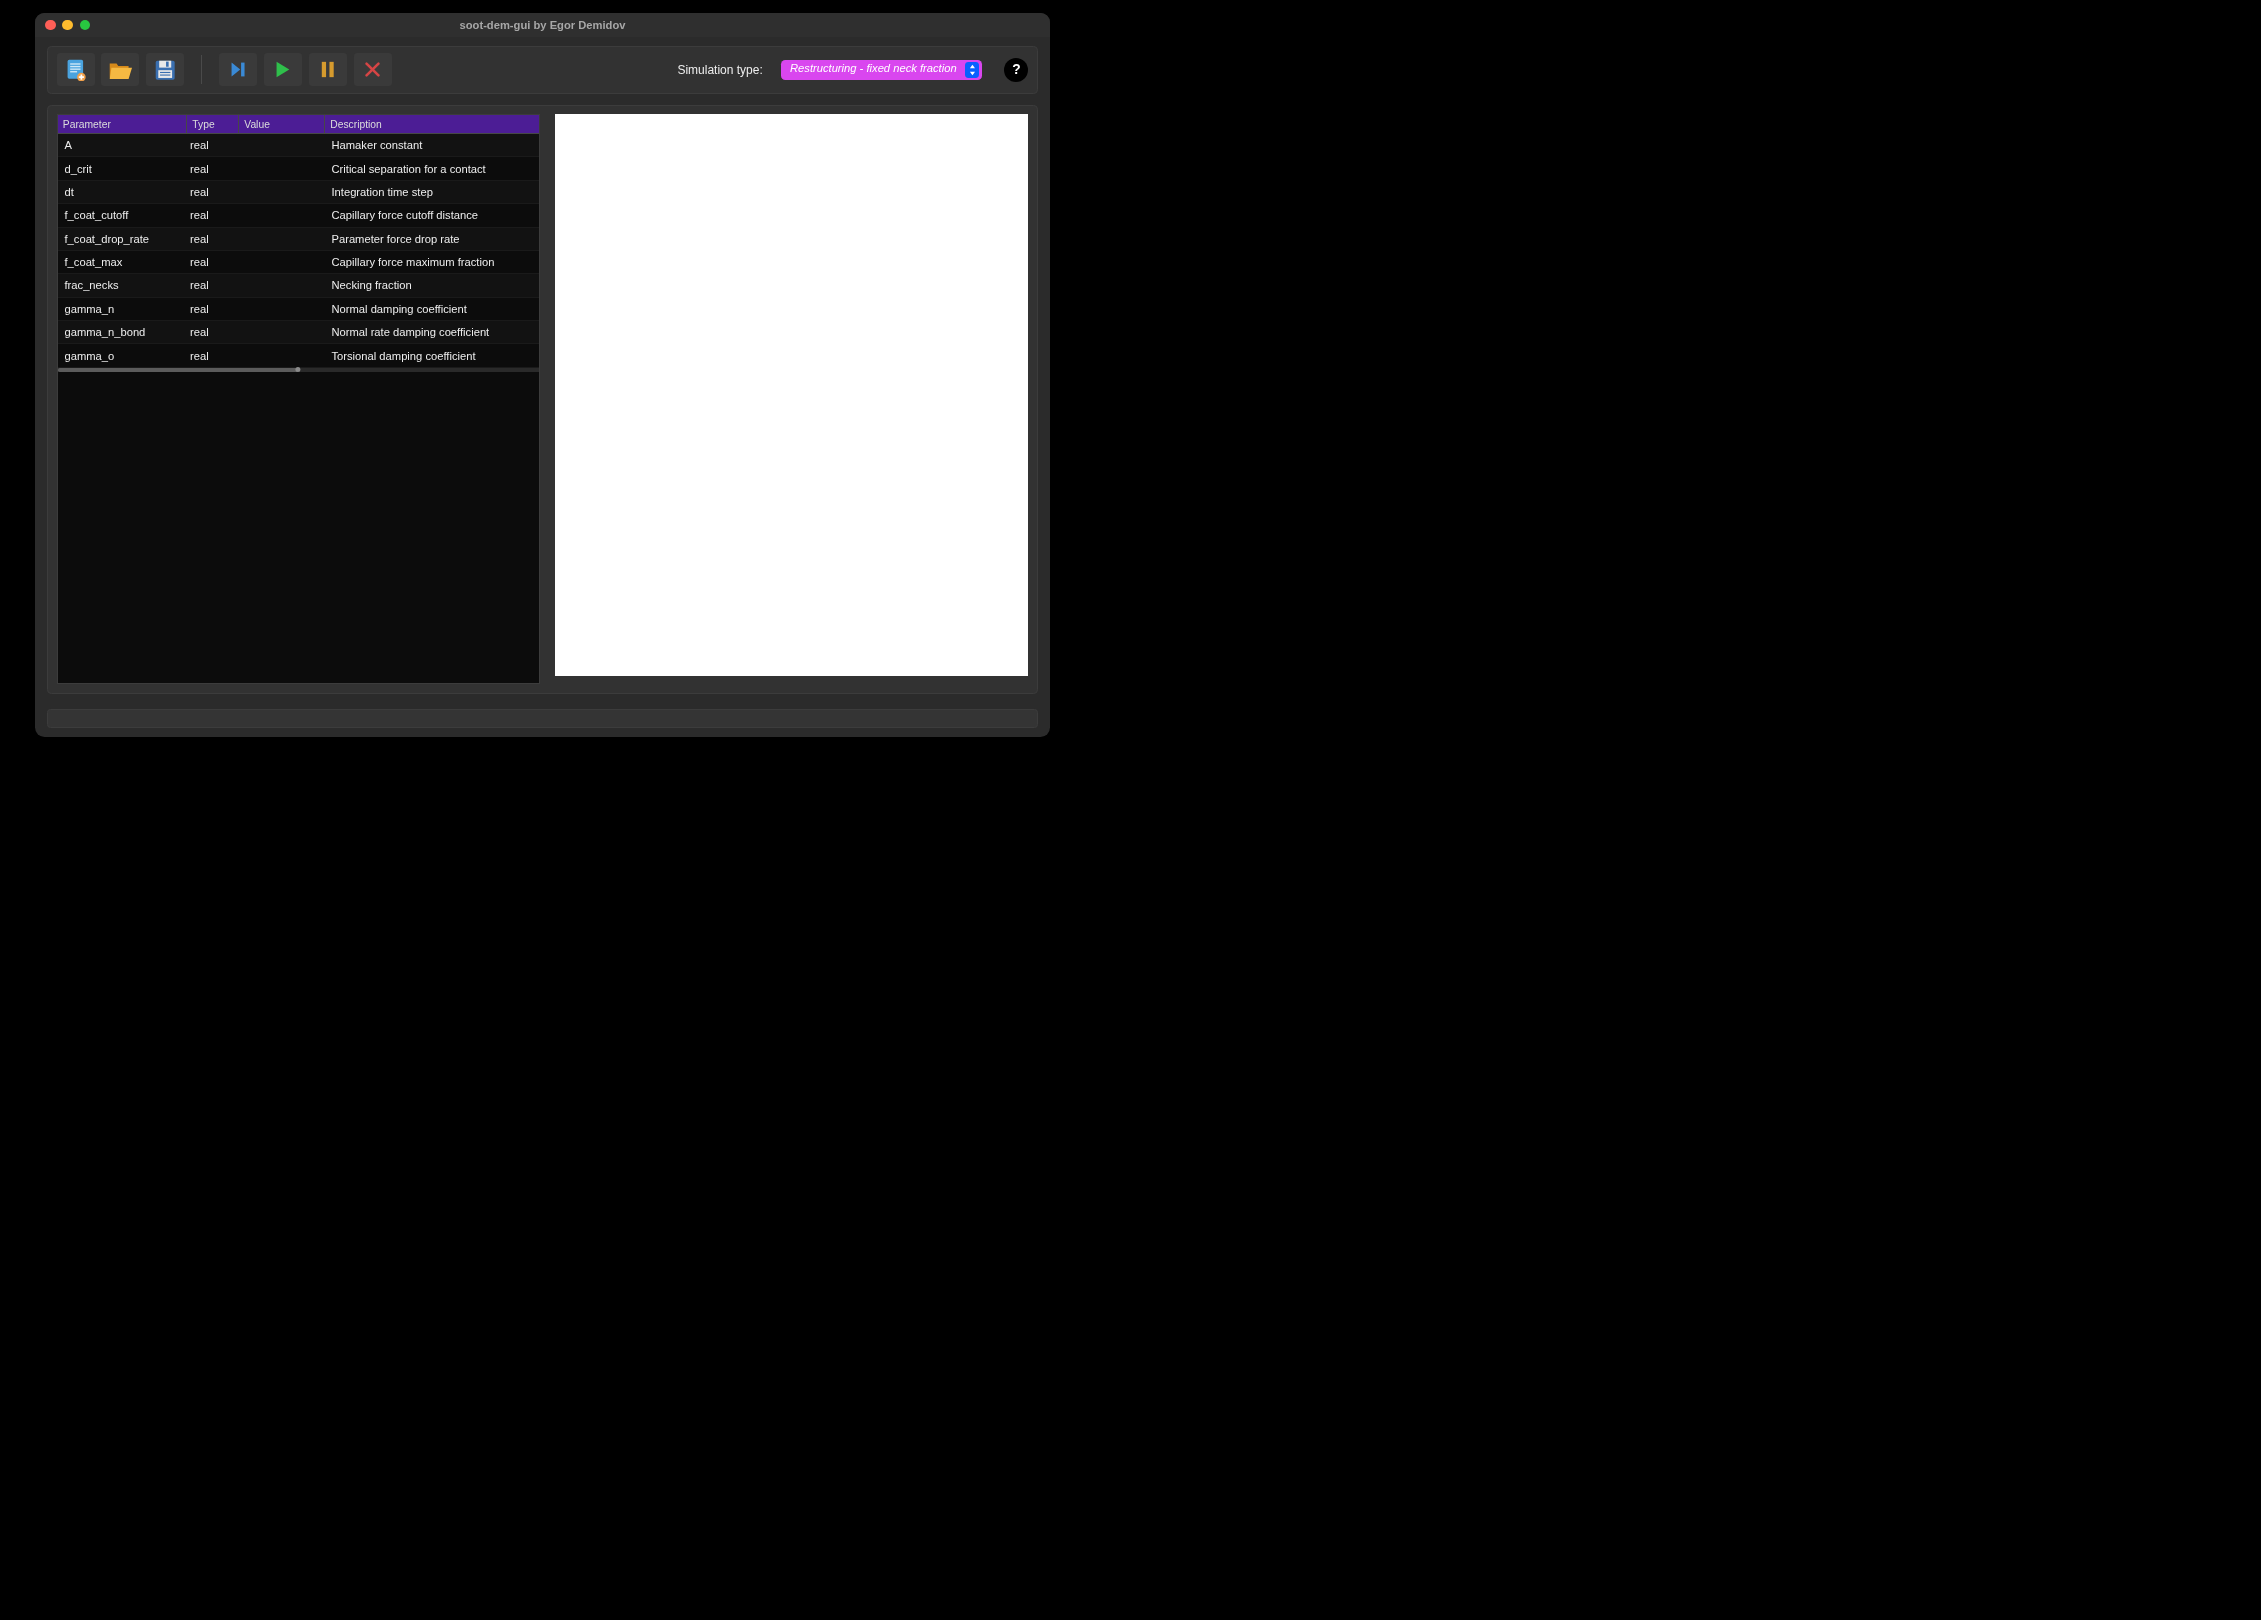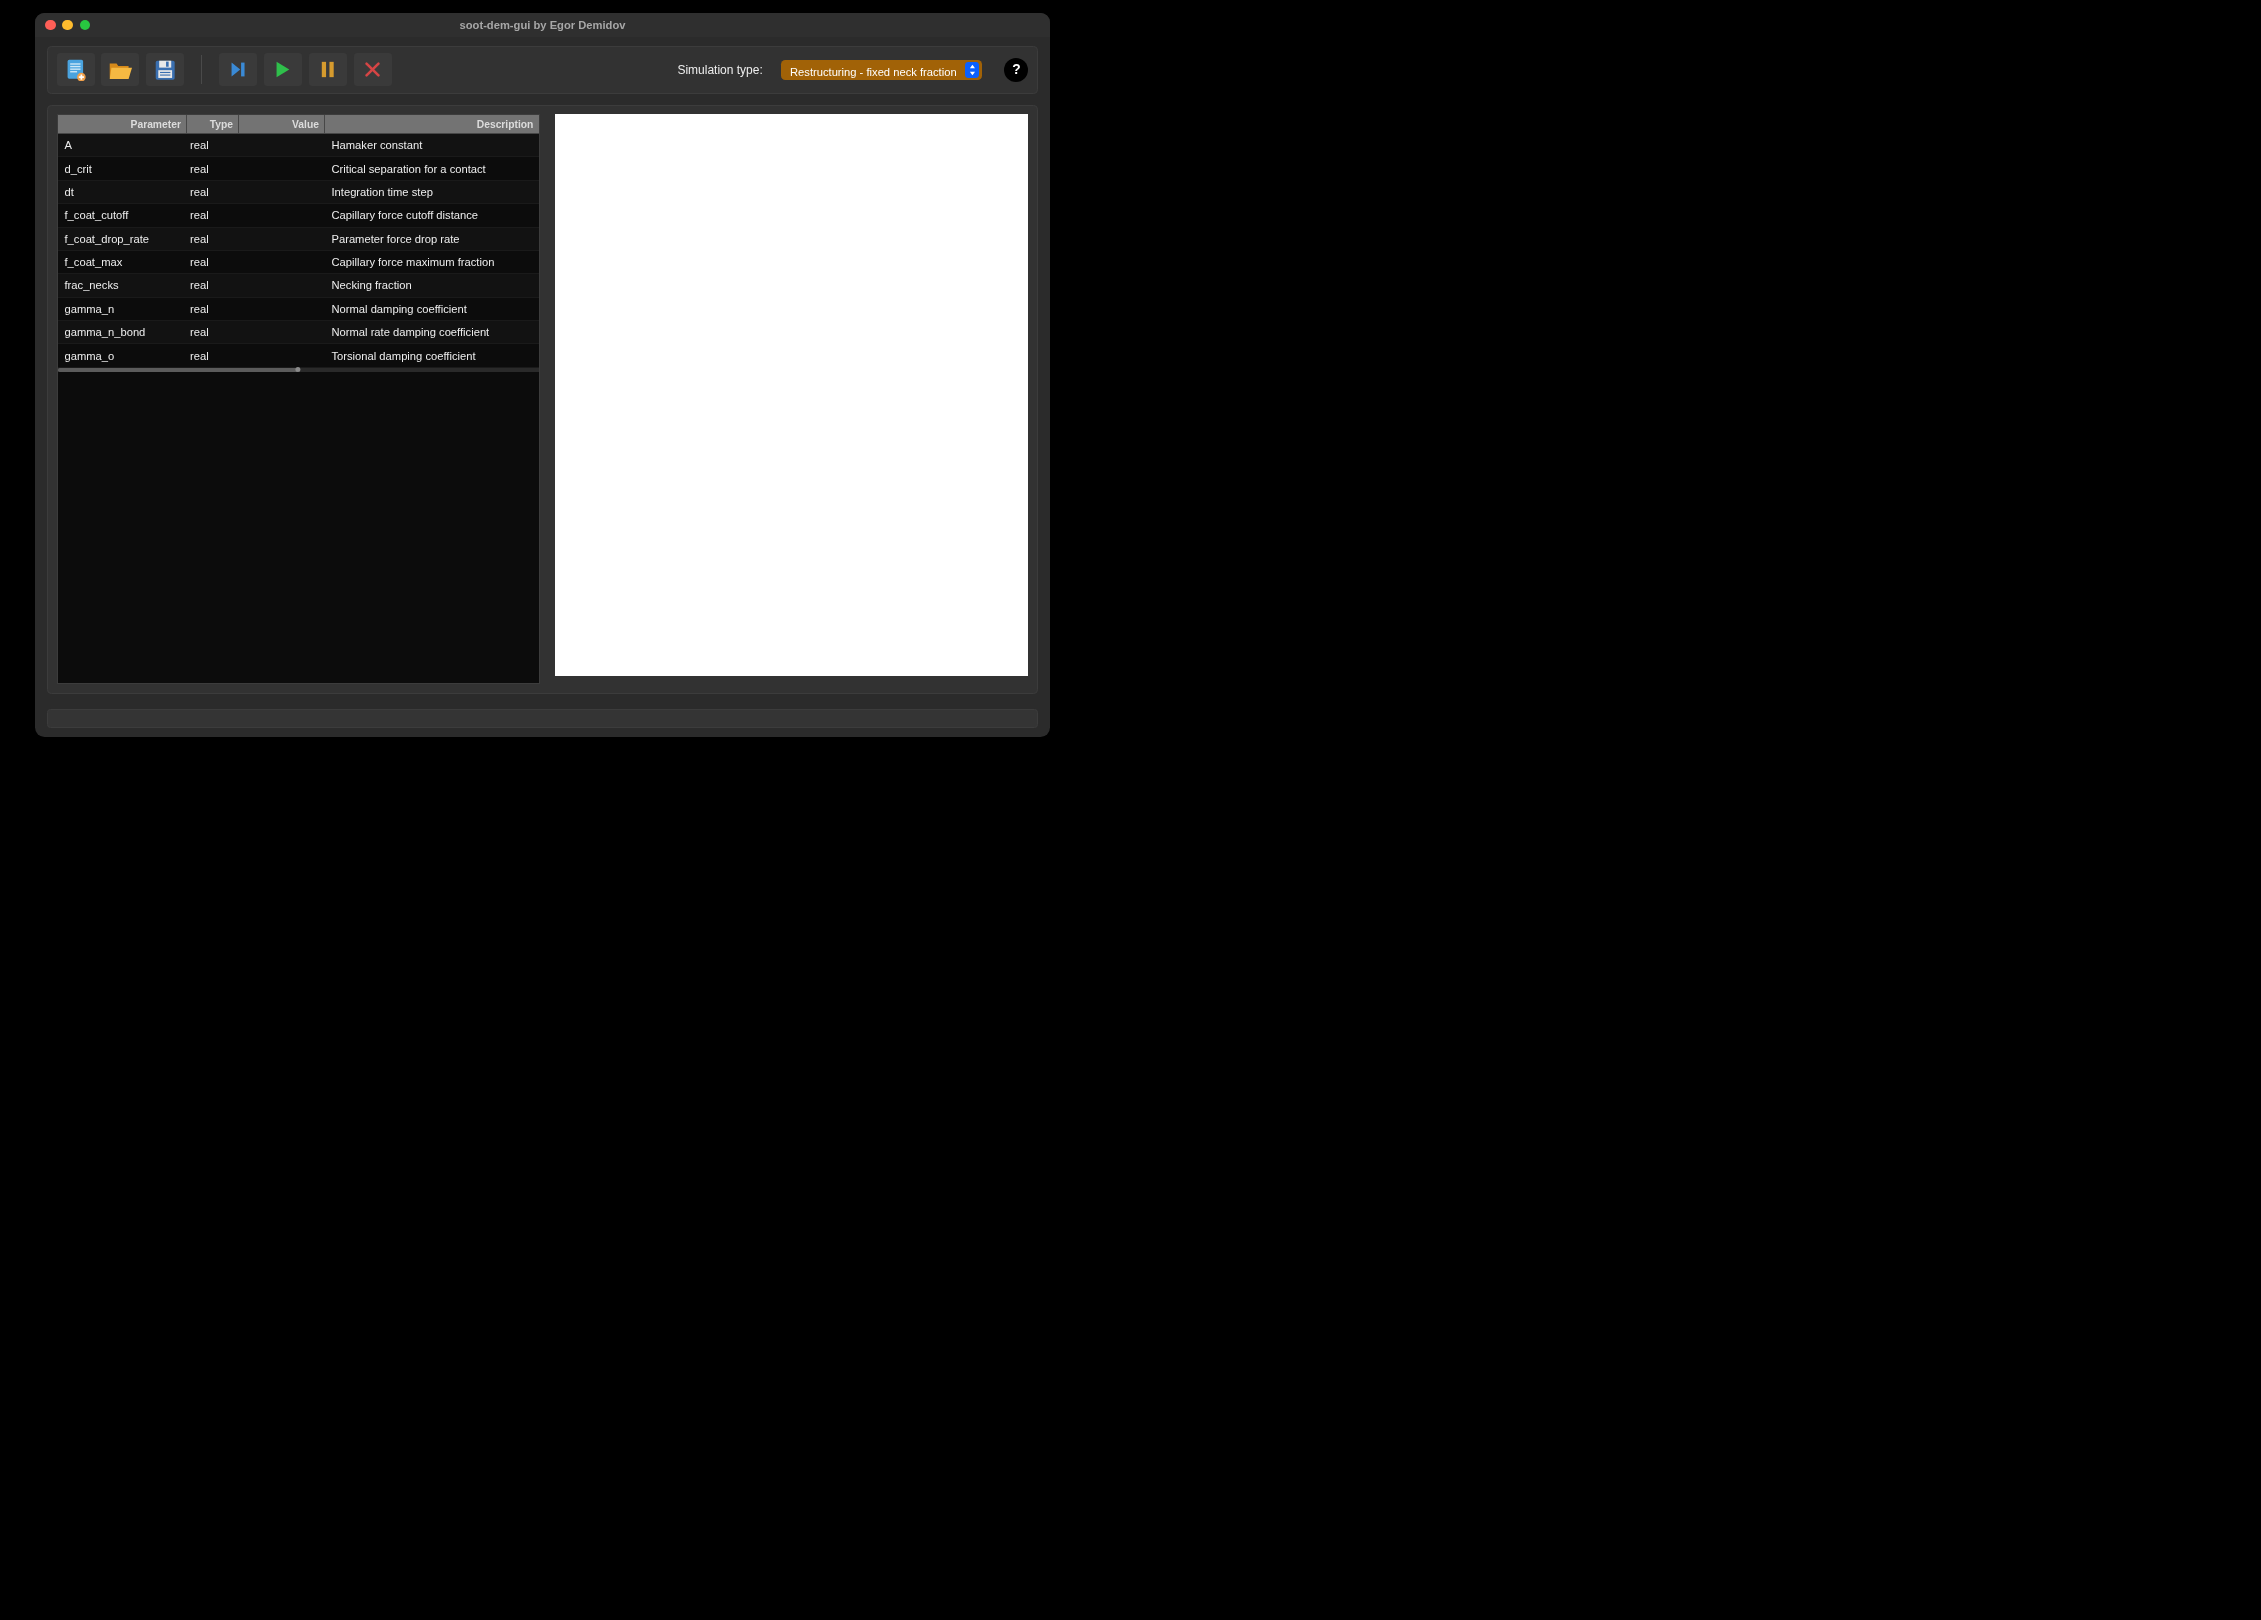--- a/index.html
+++ b/index.html
@@ -91,29 +91,30 @@
     cursor: pointer;
   }
   .icon { display:block; }
   .tb-spacer { flex: 1 1 auto; }
   .sim-label {
     font-size: 12px;
     color: #eee;
     margin-right: 8.6px;
   }
   .sim-select {
-    background: #a16207;
+    background: #d946ef;
     border-radius: 4.3px;
     padding: 2.6px 3.4px 2.6px 8.6px;
     display: flex;
-    align-items: flex-end;
+    align-items: flex-start;
     font-size: 11.2px;
     color: #fff;
     height: 20.7px;
     cursor: pointer;
+    font-style: italic;
   }
   .sim-select .sel-arrows {
     margin-left: 8.6px;
     width: 13.8px;
     height: 15.5px;
     border-radius: 3.4px;
     background: #0a60ff;
     display: flex;
     flex-direction: column;
     align-items: center;
@@ -164,28 +165,28 @@
     display: flex;
     flex-direction: column;
     overflow: hidden;
   }
   table {
     border-collapse: collapse;
     width: 100%;
     table-layout: fixed;
   }
   thead th {
-    background: #737373;
+    background: #4c1d95;
     color: #dcdcdc;
-    font-weight: 700;
+    font-weight: 400;
     font-size: 10.3px;
     padding: 3.4px 5.2px;
     border-right: 0.9px solid #474747;
     border-bottom: 0.9px solid #474747;
-    text-align: right;
+    text-align: left;
   }
   thead th:last-child { border-right: none; }
   .col-param { width: 129px; }
   .col-type { width: 52px; }
   .col-value { width: 86px; }
   .col-desc { }
   tbody td {
     padding: 5.2px 6.9px;
     font-size: 11.2px;
     color: #eee;

